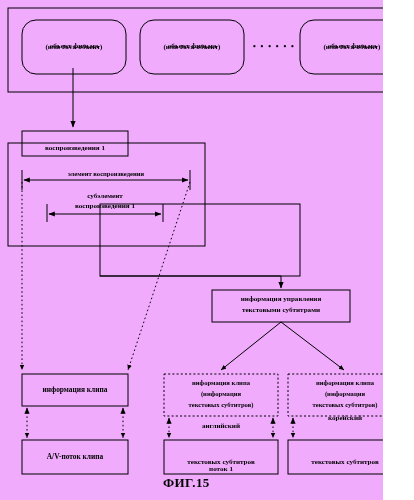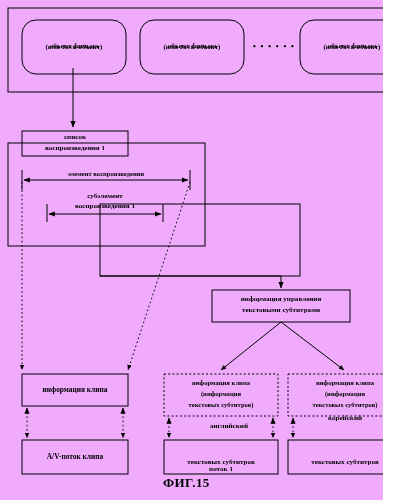--- a/index.html
+++ b/index.html
@@ -171,38 +171,37 @@
   <div class="lbl f7" style="left:22px; top:38px; width:104px; height:20px;"><span>(или Java-объект)</span></div>
 
   <div class="lbl f7" style="left:140px; top:20px; width:104px; height:54px;"><span>объект фильма</span></div>
   <div class="lbl f7" style="left:140px; top:38px; width:104px; height:20px;"><span>(или Java-объект)</span></div>
 
   <div class="lbl f7" style="left:300px; top:20px; width:104px; height:54px;"><span>объект фильма</span></div>
   <div class="lbl f7" style="left:300px; top:38px; width:104px; height:20px;"><span>(или Java-объект)</span></div>
 
   <div class="dots-lbl" style="left:253px; top:42px;">• • • • • •</div>
 
-  <div class="lbl f7" style="left:22px; top:131px; width:106px; height:13px;">список</div>
   <div class="lbl f7" style="left:22px; top:142px; width:106px; height:13px;">воспроизведения 1</div>
 
   <div class="lbl f65" style="left:22px; top:168px; width:168px; height:11px;">элемент воспроизведения</div>
 
   <div class="lbl f7" style="left:47px; top:191px; width:116px; height:11px;text-align:center;">субэлемент</div>
   <div class="lbl f7" style="left:47px; top:201px; width:116px; height:11px;">воспроизведения 1</div>
 
   <div class="lbl f7" style="left:212px; top:305px; width:138px; height:12px;">текстовыми субтитрами</div>
   <div class="lbl f7" style="left:212px; top:294px; width:138px; height:12px;">информация управления</div>
 
   <div class="lbl f75" style="left:22px; top:374px; width:106px; height:32px;">информация клипа</div>
   <div class="lbl f75" style="left:22px; top:440px; width:106px; height:34px;text-align:center;">A/V-поток клипа</div>
 
   <div class="lbl f65" style="left:164px; top:377px; width:114px; height:11px;">информация клипа</div>
   <div class="lbl f65" style="left:164px; top:388px; width:114px; height:11px;">(информация</div>
   <div class="lbl f65" style="left:164px; top:399px; width:114px; height:11px;">текстовых субтитров)</div>
-  <div class="lbl f7" style="left:172px; top:421px; width:114px; height:12px;">английский</div>
+  <div class="lbl f7" style="left:164px; top:421px; width:114px; height:12px;">английский</div>
   <div class="lbl f7" style="left:164px; top:464px; width:114px; height:12px;">поток 1</div>
   <div class="lbl f7" style="left:164px; top:457px; width:114px; height:12px;">текстовых субтитров</div>
 
   <div class="lbl f65" style="left:288px; top:377px; width:114px; height:11px;">информация клипа</div>
   <div class="lbl f65" style="left:288px; top:388px; width:114px; height:11px;">(информация</div>
   <div class="lbl f65" style="left:288px; top:399px; width:114px; height:11px;">текстовых субтитров)</div>
   <div class="lbl f7" style="left:288px; top:413px; width:114px; height:12px;">корейский</div>
   <div class="lbl f7" style="left:288px; top:457px; width:114px; height:12px;">текстовых субтитров</div>
 
   <div class="figcap" style="left:163px; top:475px;">ФИГ.15</div>

